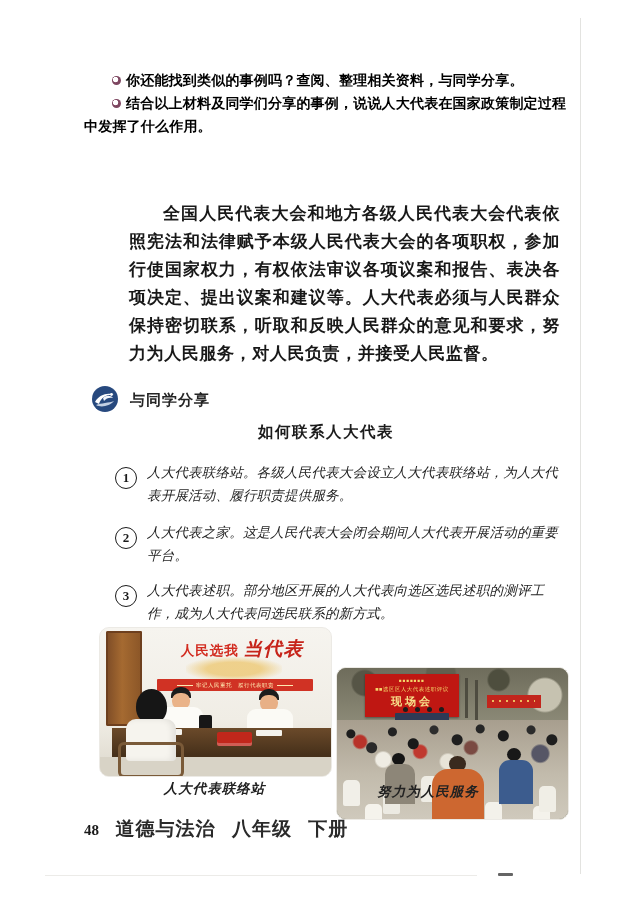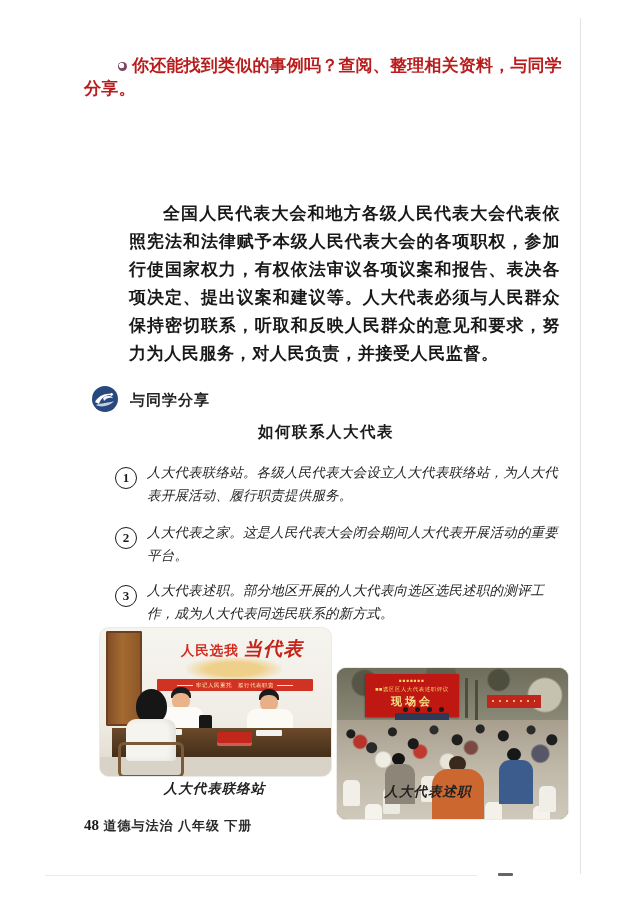--- a/index.html
+++ b/index.html
@@ -5,22 +5,22 @@
   html,body{margin:0;padding:0;background:#ffffff;}
   .page{position:relative;width:640px;height:909px;background:#ffffff;overflow:hidden;
         font-family:"Liberation Sans",sans-serif;color:#222;}
 
   
   .scan-right{position:absolute;left:580px;top:18px;width:1px;height:856px;background:#e3e3e0;}
   .scan-bottom{position:absolute;left:45px;top:875px;width:432px;height:1px;background:#ecebe8;}
   .scan-dash{position:absolute;left:498px;top:873px;width:15px;height:3px;background:#4a4a4a;opacity:.85;border-radius:1px;}
 
   
-  .bullets{position:absolute;left:84px;top:54px;width:484px;font-size:17px;line-height:23px;
-           font-weight:600;color:#b91c1c;letter-spacing:.2px;}
+  .bullets{position:absolute;left:84px;top:69px;width:484px;font-size:14px;line-height:23px;
+           font-weight:600;color:#000000;letter-spacing:.2px;}
   .bullets p{margin:0;text-indent:2em;}
   .dot{display:inline-block;width:9px;height:9px;border-radius:50%;margin-right:5px;
        background:radial-gradient(circle at 40% 40%, #ffffff 0 2.4px, #7d4660 3px);vertical-align:0px;}
 
   
   .main-para{position:absolute;left:129px;top:200px;width:431px;font-family:"Liberation Serif",serif;
              font-weight:700;font-size:17px;line-height:28px;color:#181818;text-align:justify;
              text-indent:2em;letter-spacing:.6px;}
 
   
@@ -133,33 +133,34 @@
   .p2-gray-head{position:absolute;left:55px;top:85px;width:13px;height:12px;background:#141414;border-radius:50%;}
   .p2-chairs{position:absolute;left:6px;top:112px;width:17px;height:26px;background:#f1efe8;
              border-radius:5px 5px 2px 2px;
              box-shadow:40px 8px 0 #eceae2, 78px -4px 0 #efede5, 118px 12px 0 #f2f0e8,
                         158px -8px 0 #eceae0, 196px 6px 0 #f0eee6, 22px 24px 0 #f5f3ec,
                         142px 22px 0 #f3f1ea, 190px 26px 0 #f4f2eb;}
 
   
   .footer{position:absolute;left:84px;top:816px;white-space:nowrap;}
   .footer .num{font-family:"Liberation Serif",serif;font-weight:700;font-size:15px;color:#1a1a1a;}
-  .footer .bt{font-size:13px;font-weight:700;color:#2a2a2a;letter-spacing:1px;}
+  .footer .bt{font-size:19px;font-weight:700;color:#2a2a2a;margin-left:12px;letter-spacing:1px;}
 </style>
 </head>
 <body>
 
 <div class="page">
 
   <div class="scan-right"></div>
   <div class="scan-bottom"></div>
   <div class="scan-dash"></div>
 
   <div class="bullets">
     <p><span class="dot"></span><span>你还能找到类似的事例吗？查阅、整理相关资料，与同学分享。</span></p>
+    <p><span class="dot"></span><span>结合以上材料及同学们分享的事例，说说人大代表在国家政策制定过程中发挥了什么作用。</span></p>
   </div>
 
   <div class="main-para">全国人民代表大会和地方各级人民代表大会代表依照宪法和法律赋予本级人民代表大会的各项职权，参加行使国家权力，有权依法审议各项议案和报告、表决各项决定、提出议案和建议等。人大代表必须与人民群众保持密切联系，听取和反映人民群众的意见和要求，努力为人民服务，对人民负责，并接受人民监督。</div>
 
   <div class="ms-icon">
     <svg width="28" height="28" viewBox="0 0 28 28">
       <circle cx="14" cy="14" r="13" fill="#27497e"></circle>
       <path d="M4 17 C8 9, 18 7, 23 10 C17 9, 10 12, 8 19 Z" fill="#ffffff"></path>
       <path d="M12 13 C15 10, 20 10, 22 13 C19 12, 15 13, 13 16 Z" fill="#f2f5fb"></path>
       <path d="M5 20 C10 18, 18 18, 23 16 C19 21, 10 23, 5 20 Z" fill="#dfe7f3" opacity=".85"></path>
@@ -225,21 +226,21 @@
     <div class="p2-chairs"></div>
     <div class="p2-gray-head"></div>
     <div class="p2-gray"></div>
     <div class="p2-blue-head"></div>
     <div class="p2-blue"></div>
     <div class="p2-orange-head"></div>
     <div class="p2-orange"></div>
   </div>
 
   <div class="caption cap1">人大代表联络站</div>
-  <div class="caption cap2">人大代表述职</div>
+  <div class="caption cap2">努力为人民服务</div>
 
   <div class="footer">
     <span class="num">48</span>
     <span class="bt">道德与法治</span>
     <span class="bt">八年级</span>
     <span class="bt">下册</span>
   </div>
 
 </div>
 

